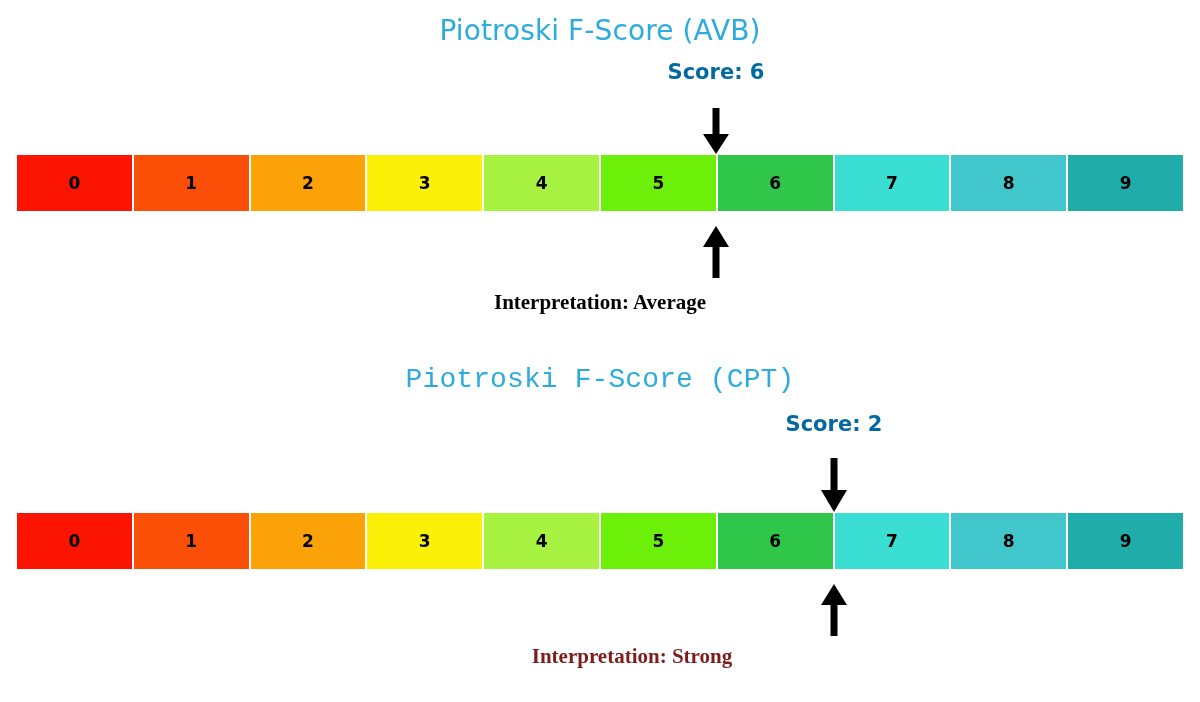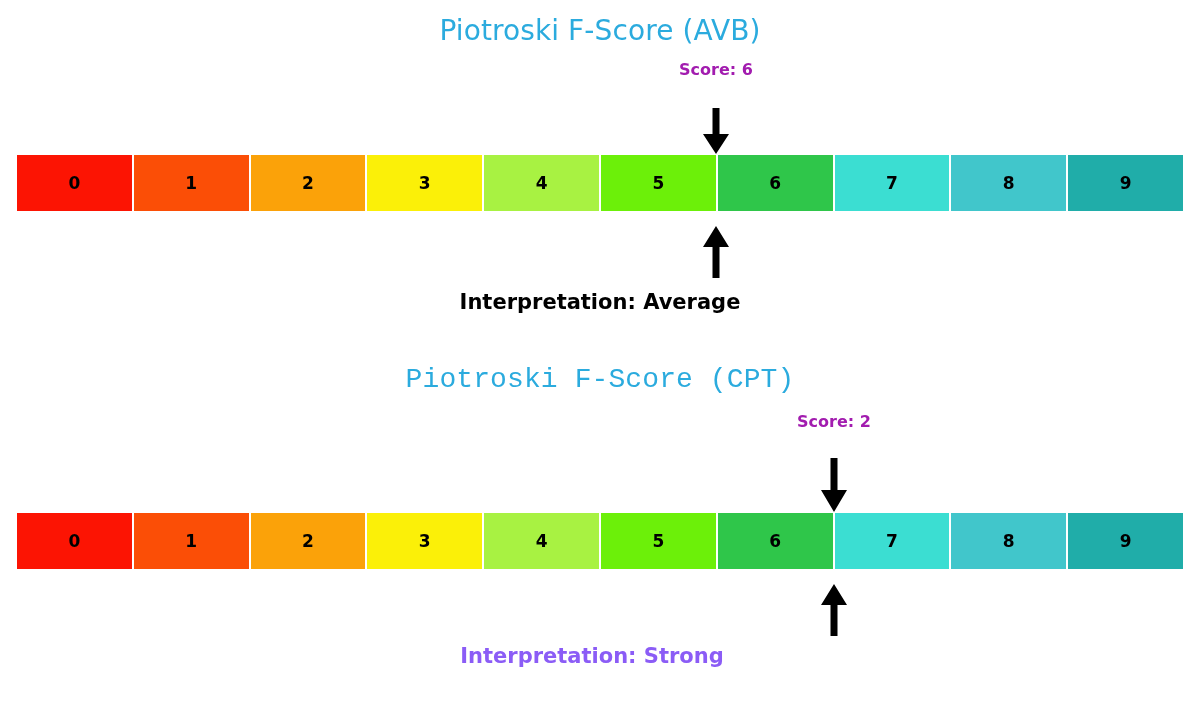--- a/index.html
+++ b/index.html
@@ -31,35 +31,36 @@
     text-align: center;
     font-size: 28px;
     font-weight: 400;
     color: #2babde;
     letter-spacing: 0.1px;
     white-space: nowrap;
   }
 
   .score-label {
     position: absolute;
-    font-size: 16px;
+    font-size: 21px;
     font-weight: bold;
-    color: #a21caf;
+    color: #0369a1;
     white-space: nowrap;
     transform: translateX(-50%);
     text-align: center;
   }
 
   .interp-label {
     position: absolute;
     font-size: 21px;
     font-weight: bold;
     white-space: nowrap;
     transform: translateX(-50%);
     text-align: center;
+    font-family: Liberation Serif, serif;
   }
 
   
   .scale-bar {
     position: absolute;
     left: 16px;
     width: 1168px;
     height: 58px;
     display: flex;
     gap: 0;
@@ -188,16 +189,16 @@
           <span>9</span>
         </div>
     </div>
 
     <div class="arrow" style="top:232px;left:834px;height:52px;">
       <svg width="28" height="52" viewBox="0 0 28 52" aria-hidden="true">
         <polygon points="14,0 27,21 17.5,21 17.5,52 10.5,52 10.5,21 1,21" fill="#000000"></polygon>
       </svg>
     </div>
 
-    <div class="interp-label" style="top:292px;left:592px;color:#8b5cf6;">Interpretation: Strong</div>
+    <div class="interp-label" style="top:292px;left:632px;color:#7f1d1d;">Interpretation: Strong</div>
   </div>
 
 </div>
 
 </body></html>

